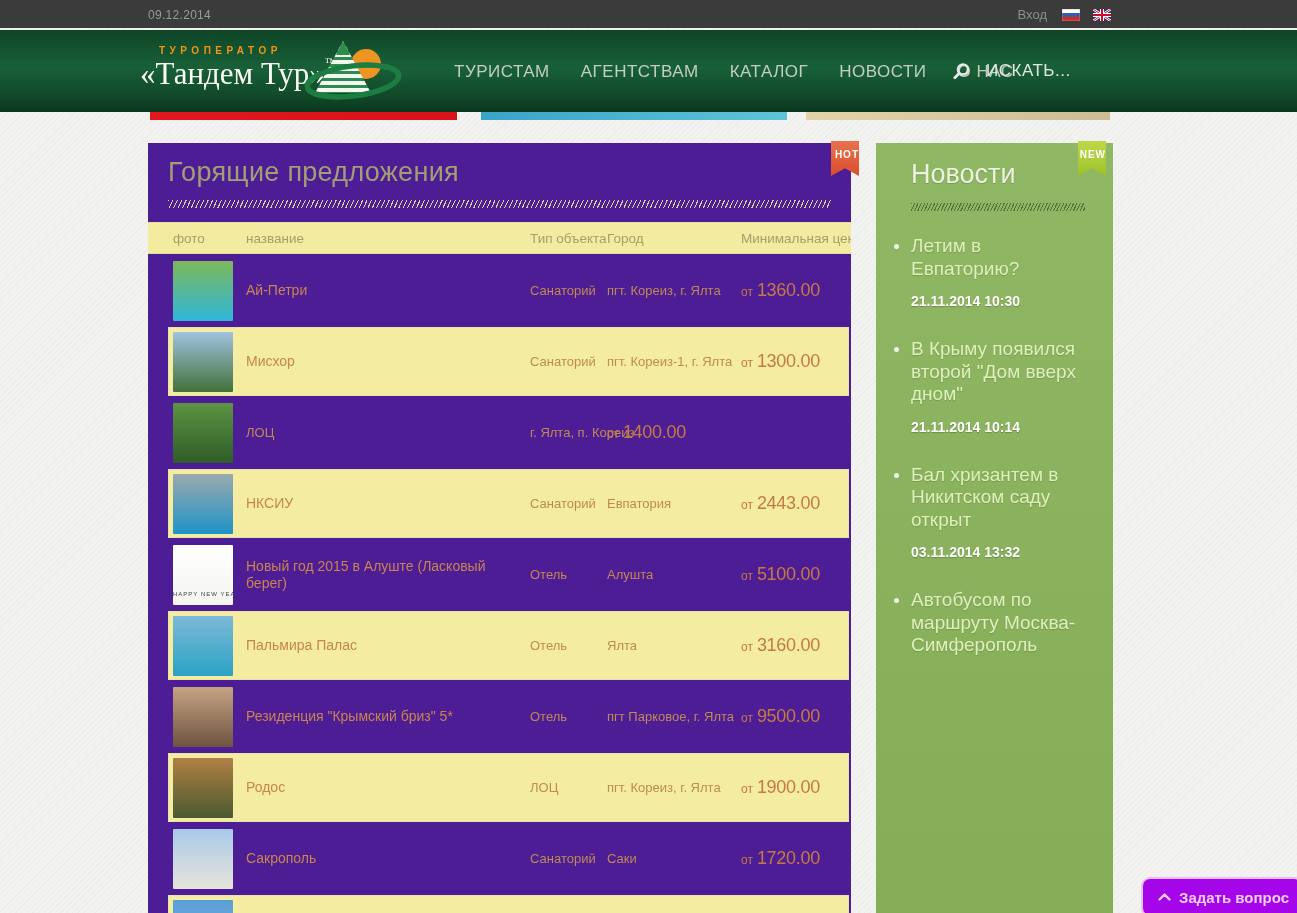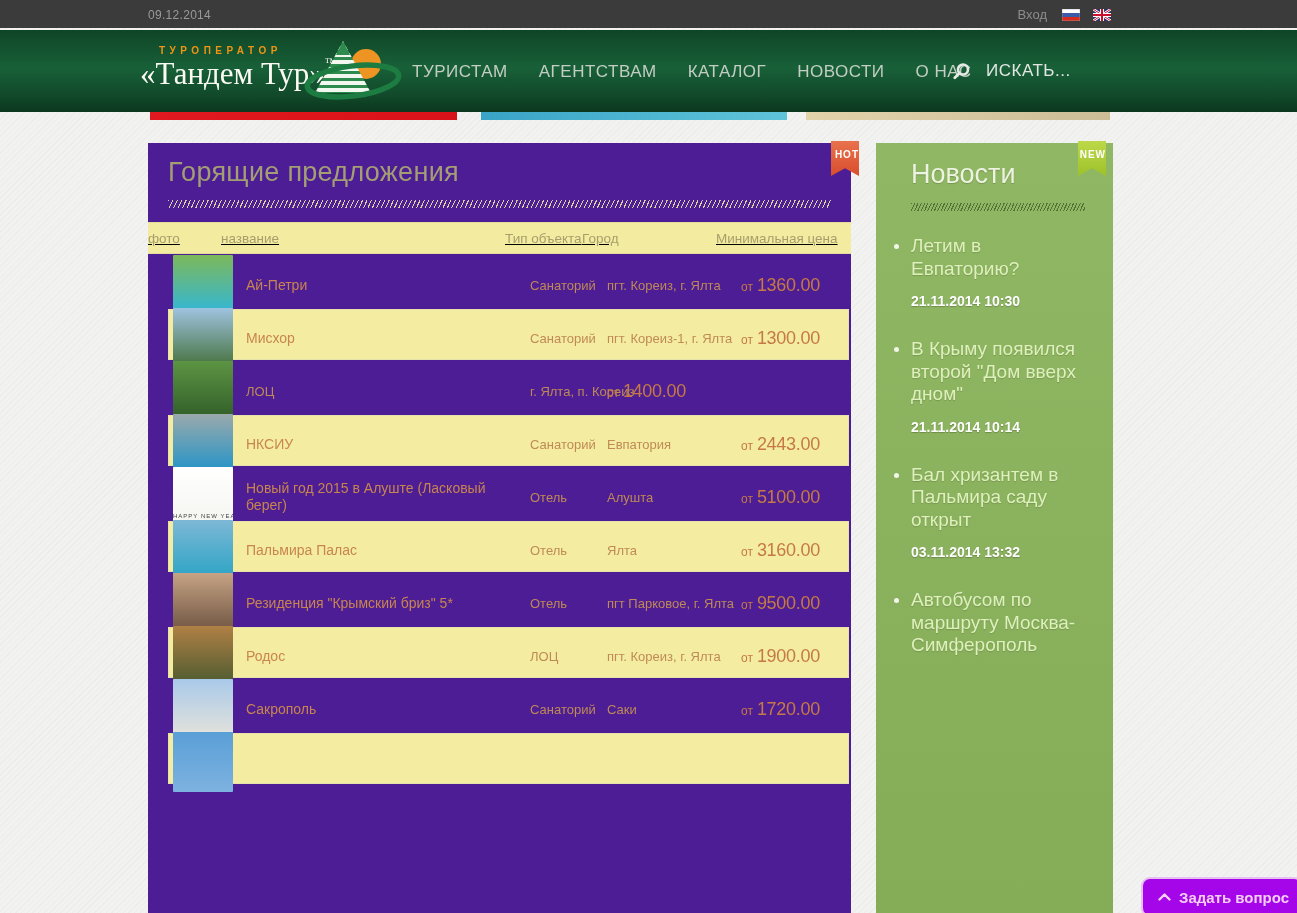--- a/index.html
+++ b/index.html
@@ -17,37 +17,37 @@
   .flag { position:absolute; top:9px; width:18px; height:12px; display:block; cursor:pointer; }
   .flag-ru { right:217px; }
   .flag-uk { right:186px; }
   
   .header { position:absolute; left:0; top:30px; width:1297px; height:82px;
     background:linear-gradient(180deg,#0f4527 0%,#186038 46%,#11492a 80%,#0b371e 100%); z-index:9; }
   .logo-tagline { position:absolute; left:159px; top:15px; color:#ef9414; font-size:10px; font-weight:bold; letter-spacing:4.5px; }
   .logo-name { position:absolute; left:140px; top:25px; color:#fbfbf4; font-family:"Liberation Serif", serif; font-size:31px; font-weight:400; white-space:nowrap; }
   .logo-name sup { font-size:12px; vertical-align:18px; }
   .logo-mark { position:absolute; left:303px; top:9px; }
-  .nav { position:absolute; left:412px; top:32px; display:flex; gap:31px; }
+  .nav { position:absolute; left:454px; top:32px; display:flex; gap:31px; }
   .nav-item { font-size:17px; color:#c3cdc3; letter-spacing:.5px; cursor:pointer; white-space:nowrap; }
   .search { position:absolute; left:953px; top:31px; display:flex; align-items:center; gap:16px; cursor:pointer; }
   .search-label { font-size:17px; color:#e2e6e2; letter-spacing:.5px; }
   
   .strip { position:absolute; top:112px; height:8px; z-index:8; }
   
   .main-panel { position:absolute; left:148px; top:143px; width:703px; height:770px; background:#4c1d95; overflow:hidden; }
   .panel-title { position:absolute; left:20px; top:14px; font-size:27px; color:#a39e74; letter-spacing:.3px; }
   .hatch-y { position:absolute; left:20px; top:57px; width:663px; height:8px;
     background:repeating-linear-gradient(115deg,#d9d39b 0 1px, transparent 1px 4px); }
   .table-head { position:absolute; left:0; top:79px; width:703px; height:32px; background:#f2eba0;
     border-top:1px solid #e3dc9b; border-bottom:1px solid #e3dc9b;
-    display:grid; grid-template-columns:73px 284px 77px 134px 1fr; align-items:center;text-decoration:underline; }
+    display:grid; grid-template-columns:73px 284px 77px 134px 1fr; padding-left:25px; align-items:center; }
   .table-head span { font-size:13.5px; color:#a89e6c; white-space:nowrap; }
   .rows { position:absolute; left:0; top:112px; width:703px; }
-  .row { position:relative; height:53px; display:grid; grid-template-columns:73px 284px 77px 134px 1fr;
+  .row { position:relative; height:71px; display:grid; grid-template-columns:73px 284px 77px 134px 1fr;
     padding-left:25px; align-items:center; }
   .row.alt::before { content:""; position:absolute; left:20px; right:2px; top:1px; bottom:1px;
     background:#f4eda1; border:1px solid #e7e1aa; }
   .row > div { position:relative; z-index:1; }
   .photo { width:60px; height:60px; border-radius:1px; overflow:hidden; position:relative; cursor:pointer; }
   .photo-cap { position:absolute; left:0; right:0; bottom:8px; text-align:center; font-size:6px; color:#444; letter-spacing:1px; white-space:nowrap; }
   .cell-name { font-size:14px; line-height:17px; color:#c8854f; padding-right:8px; cursor:pointer; }
   .cell-type, .cell-city { font-size:13px; color:#bf8a55; white-space:nowrap; }
   .price { white-space:nowrap; color:#c57a45; }
   .price .ot { font-size:12px; margin-right:4px; }
@@ -247,21 +247,21 @@
   <div class="news-list">
       <div class="news-item">
         <div class="news-title">Летим в Евпаторию?</div>
         <div class="news-date">21.11.2014 10:30</div>
       </div>
       <div class="news-item">
         <div class="news-title">В Крыму появился второй "Дом вверх дном"</div>
         <div class="news-date">21.11.2014 10:14</div>
       </div>
       <div class="news-item">
-        <div class="news-title">Бал хризантем в Пальмира саду открыт</div>
+        <div class="news-title">Бал хризантем в Никитском саду открыт</div>
         <div class="news-date">03.11.2014 13:32</div>
       </div>
       <div class="news-item">
         <div class="news-title">Автобусом по маршруту Москва-Симферополь</div>
       </div>
     </div>
 </div>
 <div class="ribbon ribbon-new">NEW</div>
 
 <div class="ask-btn">

